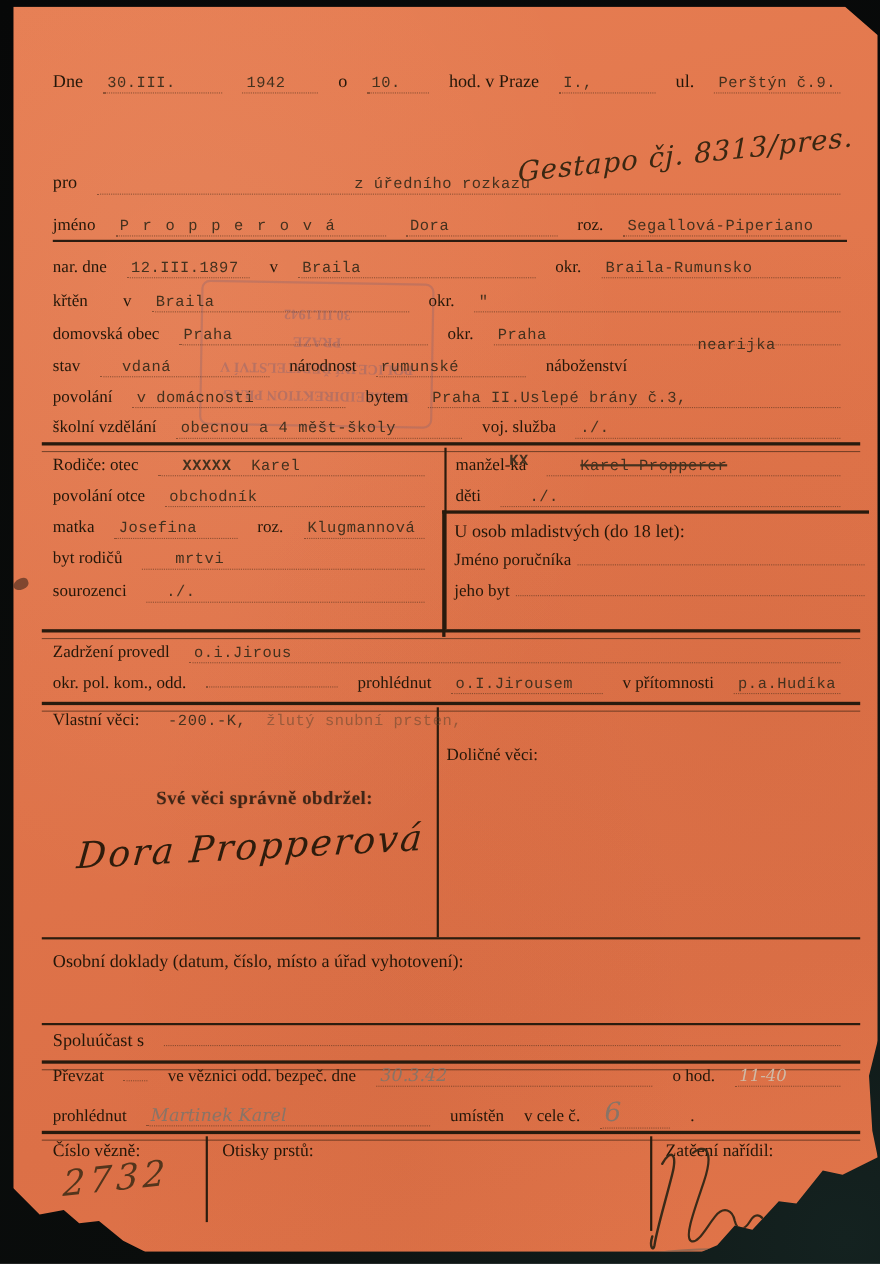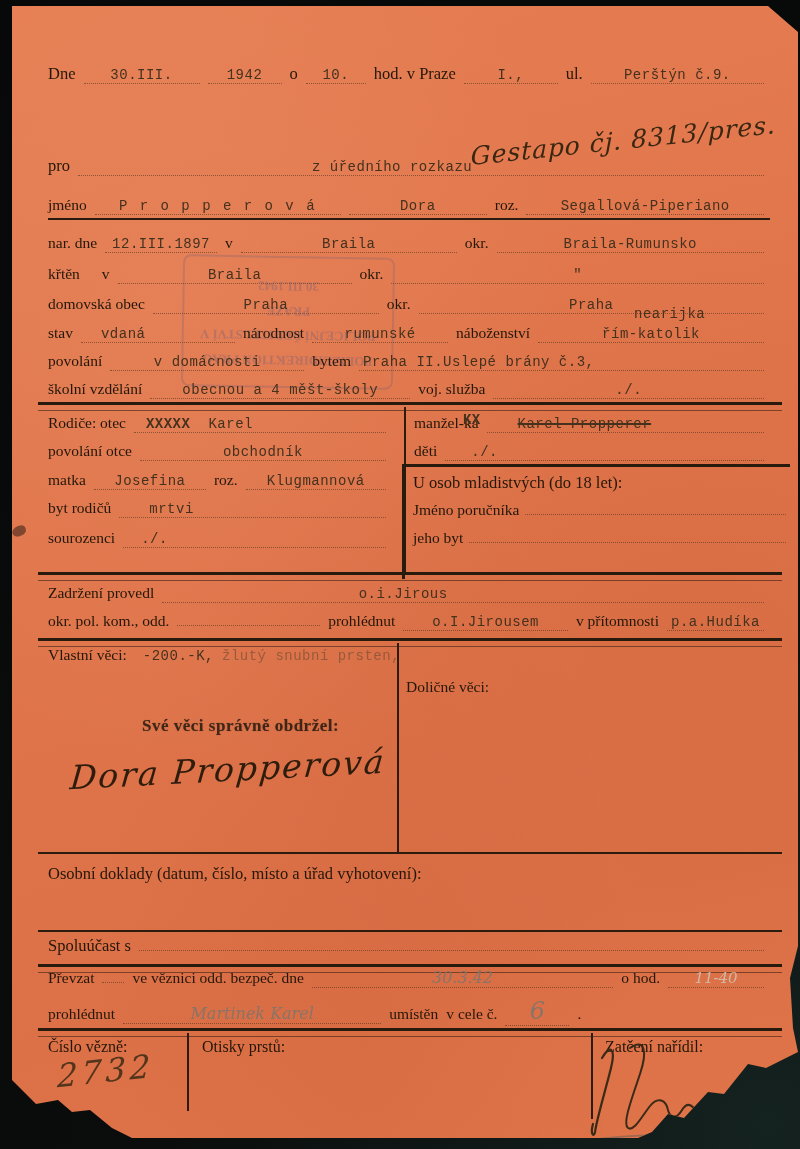--- a/index.html
+++ b/index.html
@@ -12,29 +12,29 @@
     position:absolute;left:12px;top:6px;width:786px;height:1138px;
     background:
       radial-gradient(ellipse at 20% 25%, rgba(255,235,210,.07), transparent 45%),
       radial-gradient(ellipse at 85% 55%, rgba(140,50,15,.07), transparent 50%),
       radial-gradient(ellipse at 45% 92%, rgba(140,50,15,.06), transparent 45%),
       linear-gradient(165deg,#e67d52 0%, #e0744a 45%, #dc7047 78%, #e07449 100%);
     clip-path:polygon(0px 0px,756px 0px,786px 26px,786px 940px,778px 972px,781px 1022px,786px 1046px,
       754px 1062px,736px 1058px,712px 1088px,696px 1086px,672px 1112px,656px 1108px,640px 1126px,626px 1132px,
       120px 1132px,100px 1122px,78px 1104px,60px 1106px,46px 1094px,24px 1098px,0px 1074px);
   }
-  .row{position:absolute;left:36px;right:34px;display:flex;align-items:baseline;gap:8px;height:21px;}
+  .row{position:absolute;left:36px;right:34px;display:flex;align-items:baseline;gap:18px;height:21px;}
   .lbl{font-family:"Liberation Serif",serif;font-size:15.5px;color:#241709;white-space:nowrap;}
   .big{font-size:16.5px;}
   .type{font-family:"Liberation Mono","DejaVu Sans Mono",monospace;font-size:14px;color:#44311e;
         white-space:nowrap;letter-spacing:.5px;}
   .bold-type{font-weight:bold;}
   .faded{color:rgba(90,68,46,.52);}
   .struck{text-decoration:line-through;text-decoration-thickness:1.5px;}
-  .field{display:flex;justify-content:center;align-items:baseline;
+  .field{display:flex;justify-content:flex-start;align-items:baseline;
          border-bottom:1px dotted rgba(86,52,30,.6);padding:0 4px;}
   .grow{flex:1 1 auto;}
   .left-align{justify-content:flex-start;}
   .hw{font-family:"DejaVu Serif",serif;font-style:italic;color:#32200e;white-space:nowrap;}
   .pencil{color:rgba(128,116,106,.9);}
   .pencil-light{color:rgba(207,190,172,.95);}
   .hrule{position:absolute;left:26px;right:16px;height:5px;
          border-top:3px solid #281a0d;border-bottom:1px solid rgba(40,26,13,.55);}
   .hrule-thin{position:absolute;left:26px;right:16px;border-top:2px solid #2b1c0e;}
   .vline{position:absolute;width:2px;background:#2b1c0e;}
@@ -164,23 +164,20 @@
   <div class="row" style="top:318px">
     <span class="lbl">stav</span>
     <span class="field left-align" style="width:146px">
         <span class="type" style="margin-left:16px">vdaná</span>
       </span>
     <span class="lbl">národnost</span>
     <span class="field" style="width:128px">
         <span class="type">rumunské</span>
       </span>
     <span class="lbl">náboženství</span>
-    <span class="field grow">
-        <span class="type">řím-katolik</span>
-      </span>
   </div>
 
   <div class="row" style="top:346px">
     <span class="lbl">povolání</span>
     <span class="field" style="width:186px">
         <span class="type">v domácnosti</span>
       </span>
     <span class="lbl">bytem</span>
     <span class="field grow left-align">
         <span class="type">Praha II.Uslepé brány č.3,</span>
@@ -197,21 +194,21 @@
         <span class="type">./.</span>
       </span>
   </div>
 
   <div class="hrule" style="top:396px"></div>
   <div class="vline" style="left:392px;top:401px;height:165px"></div>
 
   <div class="row" style="top:408px;right:412px">
     <span class="lbl">Rodiče: otec</span>
     <span class="field grow left-align">
-      <span class="type bold-type" style="margin-left:8px">XXXXX</span>
+      <span class="type bold-type" style="margin-left:18px">XXXXX</span>
       <span class="type" style="margin-left:18px">Karel</span>
     </span>
   </div>
   <div class="row" style="top:436px;right:412px">
     <span class="lbl">povolání otce</span>
     <span class="field grow">
         <span class="type">obchodník</span>
       </span>
   </div>
   <div class="row" style="top:465px;right:412px">

